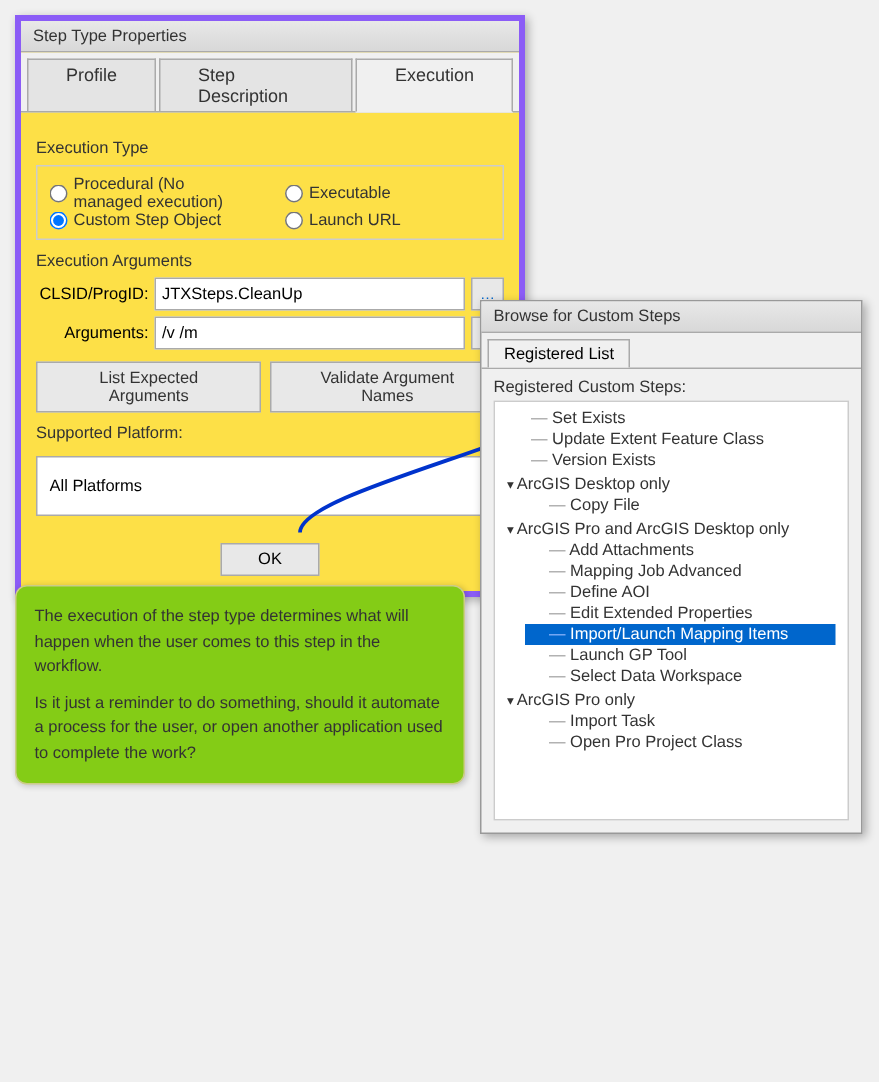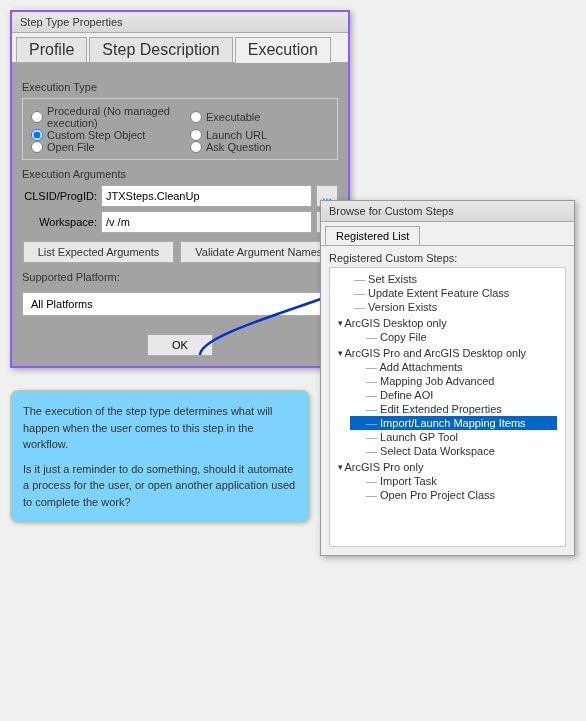--- a/index.html
+++ b/index.html
@@ -12,44 +12,44 @@
       overflow: hidden;
       position: relative;
     }
 
     
     .main-dialog {
       position: absolute;
       top: 10px;
       left: 10px;
       width: 340px;
-      background: #a3a3a3;
-      border: 2px solid #8b5cf6;
+      background: #fde047;
+      border: 4px solid #8b5cf6;
       box-shadow: 2px 2px 6px rgba(0,0,0,0.3);
     }
 
     .dialog-titlebar {
       background: linear-gradient(to bottom, #e8e8e8, #d8d8d8);
       padding: 4px 8px;
       font-size: 11px;
       color: #333;
       border-bottom: 1px solid #aaa;
     }
 
     .tab-bar {
       display: flex;
       background: #f0f0f0;
       border-bottom: 1px solid #aaa;
       padding: 4px 4px 0 4px;
       gap: 2px;
     }
 
     .tab {
-      padding: 3px 12px;
-      font-size: 16px;
+      padding: 3px 25px;
+      font-size: 12px;
       border: 1px solid #aaa;
       border-bottom: none;
       background: #e4e4e4;
       cursor: pointer;
       color: #333;
     }
 
     .tab.active {
       background: #f0f0f0;
       border-bottom: 1px solid #f0f0f0;
@@ -149,21 +149,21 @@
       cursor: pointer;
       font-size: 11px;
       color: #333;
     }
 
     .platform-section {
     }
 
     .platform-select {
       width: 100%;
-      height: 24px;
+      height: 40px;
       border: 1px solid #aaa;
       background: white;
       font-size: 11px;
       padding: 2px 4px;
       margin-top: 4px;
     }
 
     .dialog-footer {
       display: flex;
       justify-content: center;
@@ -177,21 +177,21 @@
       cursor: pointer;
       font-size: 11px;
     }
 
     
     .callout-box {
       position: absolute;
       top: 390px;
       left: 10px;
       width: 300px;
-      background: #7dd3fc;
+      background: #84cc16;
       border: 1px solid #cccc88;
       border-radius: 8px;
       padding: 12px;
       font-size: 11px;
       color: #333;
       line-height: 1.5;
       box-shadow: 1px 1px 4px rgba(0,0,0,0.2);
     }
 
     .callout-box p {
@@ -343,43 +343,33 @@
       <div class="radio-row">
         <div class="radio-item">
           <input type="radio" name="execType" checked="" style="">
           <label>Custom Step Object</label>
         </div>
         <div class="radio-item">
           <input type="radio" name="execType" style="">
           <label>Launch URL</label>
         </div>
       </div>
-      <div class="radio-row">
-        <div class="radio-item">
-          <input type="radio" name="execType" style="">
-          <label>Open File</label>
-        </div>
-        <div class="radio-item">
-          <input type="radio" name="execType" style="">
-          <label>Ask Question</label>
-        </div>
-      </div>
     </div>
 
     <div class="args-section">
       <div class="section-label">Execution Arguments</div>
       <div class="arg-row">
         <span class="arg-label">CLSID/ProgID:</span>
         <input class="arg-input" type="text" value="JTXSteps.CleanUp" style="">
         <div class="browse-btn-small">
           <span>…</span>
         </div>
       </div>
       <div class="arg-row">
-        <span class="arg-label">Workspace:</span>
+        <span class="arg-label">Arguments:</span>
         <input class="arg-input" type="text" value="/v /m" style="">
         <div class="browse-btn-small">
           <span>…</span>
         </div>
       </div>
       <div class="arg-buttons">
         <button class="btn">List Expected Arguments</button>
         <button class="btn">Validate Argument Names</button>
       </div>
     </div>

